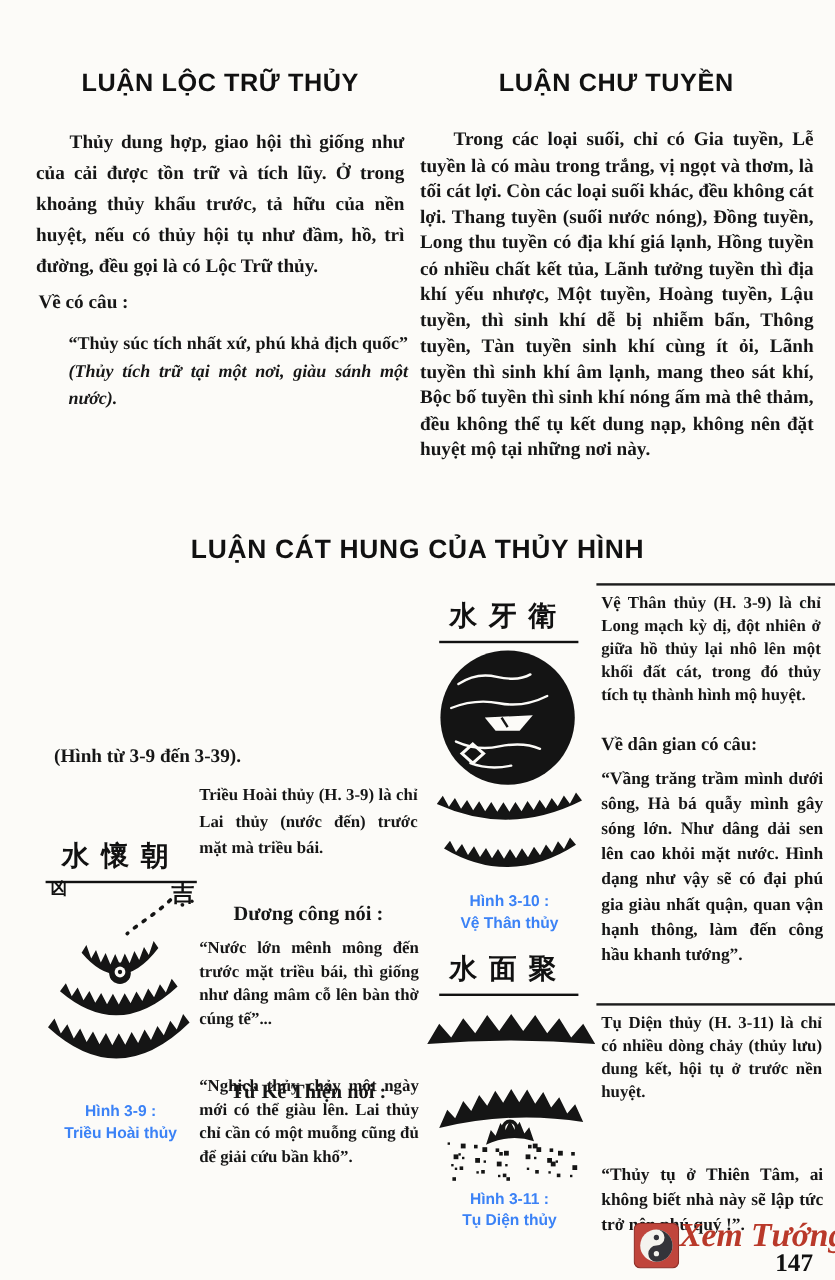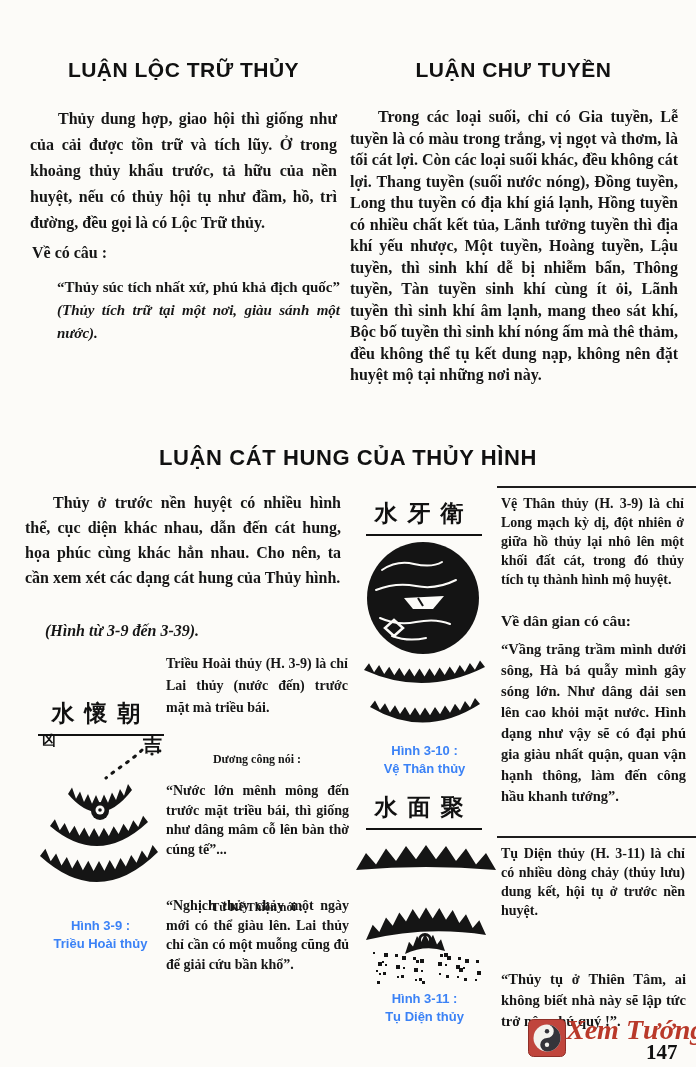--- a/index.html
+++ b/index.html
@@ -16,21 +16,21 @@
   .heading-main{font-size:22px;letter-spacing:.6px;}
   .body-lg{font-size:16px;font-weight:bold;text-align:justify;line-height:26px;}
   .body-md{font-size:16px;font-weight:bold;text-align:justify;line-height:21.5px;}
   .body-sm{font-size:14px;font-weight:bold;text-align:justify;line-height:19px;}
   .body-sm2{font-size:14px;font-weight:bold;text-align:justify;line-height:19.6px;}
   .body-quote-sm{font-size:14.5px;font-weight:bold;text-align:justify;line-height:21px;}
   .indent{text-indent:28px;}
   .lead{font-size:16px;font-weight:bold;}
   .quote-top{font-size:15px;font-weight:bold;line-height:23px;text-align:justify;}
   .quote-top .it{font-style:italic;}
-  .mid-label{font-size:12px;font-weight:bold;text-align:center;}
+  .mid-label{font-size:17px;font-weight:bold;text-align:center;}
   .folk-label{font-size:15.5px;font-weight:bold;}
   .ttp-label{font-size:16px;font-weight:bold;text-indent:26px;line-height:22px;}
   .caption{
     font-family:"Liberation Sans", sans-serif;font-weight:bold;
     font-size:13px;line-height:1.35;text-align:center;color:#3b82f6;
   }
   .calligraphy{
     font-family:"DejaVu Sans", sans-serif;font-weight:bold;
     font-size:23px;letter-spacing:10px;text-align:center;
     border-bottom:2.5px solid #111;padding-bottom:5px;color:#111;white-space:nowrap;
@@ -61,23 +61,22 @@
     <span>“Thủy súc tích nhất xứ, phú khả địch quốc”</span>
     <span class="it">(Thủy tích trữ tại một nơi, giàu sánh một nước).</span>
   </div>
 
   <div class="abs heading" style="left:350px;top:58px;width:327px;">LUẬN CHƯ TUYỀN</div>
 
   <div class="abs body-md indent" style="left:350px;top:106px;width:328px;">Trong các loại suối, chỉ có Gia tuyền, Lễ tuyền là có màu trong trắng, vị ngọt và thơm, là tối cát lợi. Còn các loại suối khác, đều không cát lợi. Thang tuyền (suối nước nóng), Đồng tuyền, Long thu tuyền có địa khí giá lạnh, Hồng tuyền có nhiều chất kết tủa, Lãnh tưởng tuyền thì địa khí yếu nhược, Một tuyền, Hoàng tuyền, Lậu tuyền, thì sinh khí dễ bị nhiễm bẩn, Thông tuyền, Tàn tuyền sinh khí cùng ít ỏi, Lãnh tuyền thì sinh khí âm lạnh, mang theo sát khí, Bộc bố tuyền thì sinh khí nóng ấm mà thê thảm, đều không thể tụ kết dung nạp, không nên đặt huyệt mộ tại những nơi này.</div>
 
   <div class="abs heading heading-main" style="left:0;top:445px;width:696px;">LUẬN CÁT HUNG CỦA THỦY HÌNH</div>
 
-  <div class="abs body-lg indent" style="left:25px;top:490px;width:316px;line-height:25px;">Thủy ở trước nền huyệt có nhiều hình thể, cục diện khác nhau, dẫn đến cát hung, họa phúc cùng khác hẳn nhau. Cho nên, ta cần xem xét các dạng cát hung của Thủy hình.</div>
-
-  <div class="abs lead" style="left:45px;top:622px;font-style:italic;">(Hình từ 3-9 đến 3-39).</div>
+
+  <div class="abs lead" style="left:45px;top:622px;">(Hình từ 3-9 đến 3-39).</div>
 
   <div class="abs body-sm2" style="left:166px;top:653px;width:182px;line-height:22px;">Triều Hoài thủy (H. 3-9) là chỉ Lai thủy (nước đến) trước mặt mà triều bái.</div>
 
   <div class="abs mid-label" style="left:166px;top:752px;width:182px;">Dương công nói :</div>
 
   <div class="abs body-sm2" style="left:166px;top:781px;width:183px;">“Nước lớn mênh mông đến trước mặt triều bái, thì giống như dâng mâm cỗ lên bàn thờ cúng tế”...</div>
 
   <div class="abs mid-label" style="left:166px;top:864px;width:182px;margin-top:36px;">Từ Kế Thiện nói :</div>
 
   <div class="abs body-sm2" style="left:166px;top:896px;width:183px;">“Nghịch thủy chảy một ngày mới có thể giàu lên. Lai thủy chỉ cần có một muỗng cũng đủ để giải cứu bần khổ”.</div>

